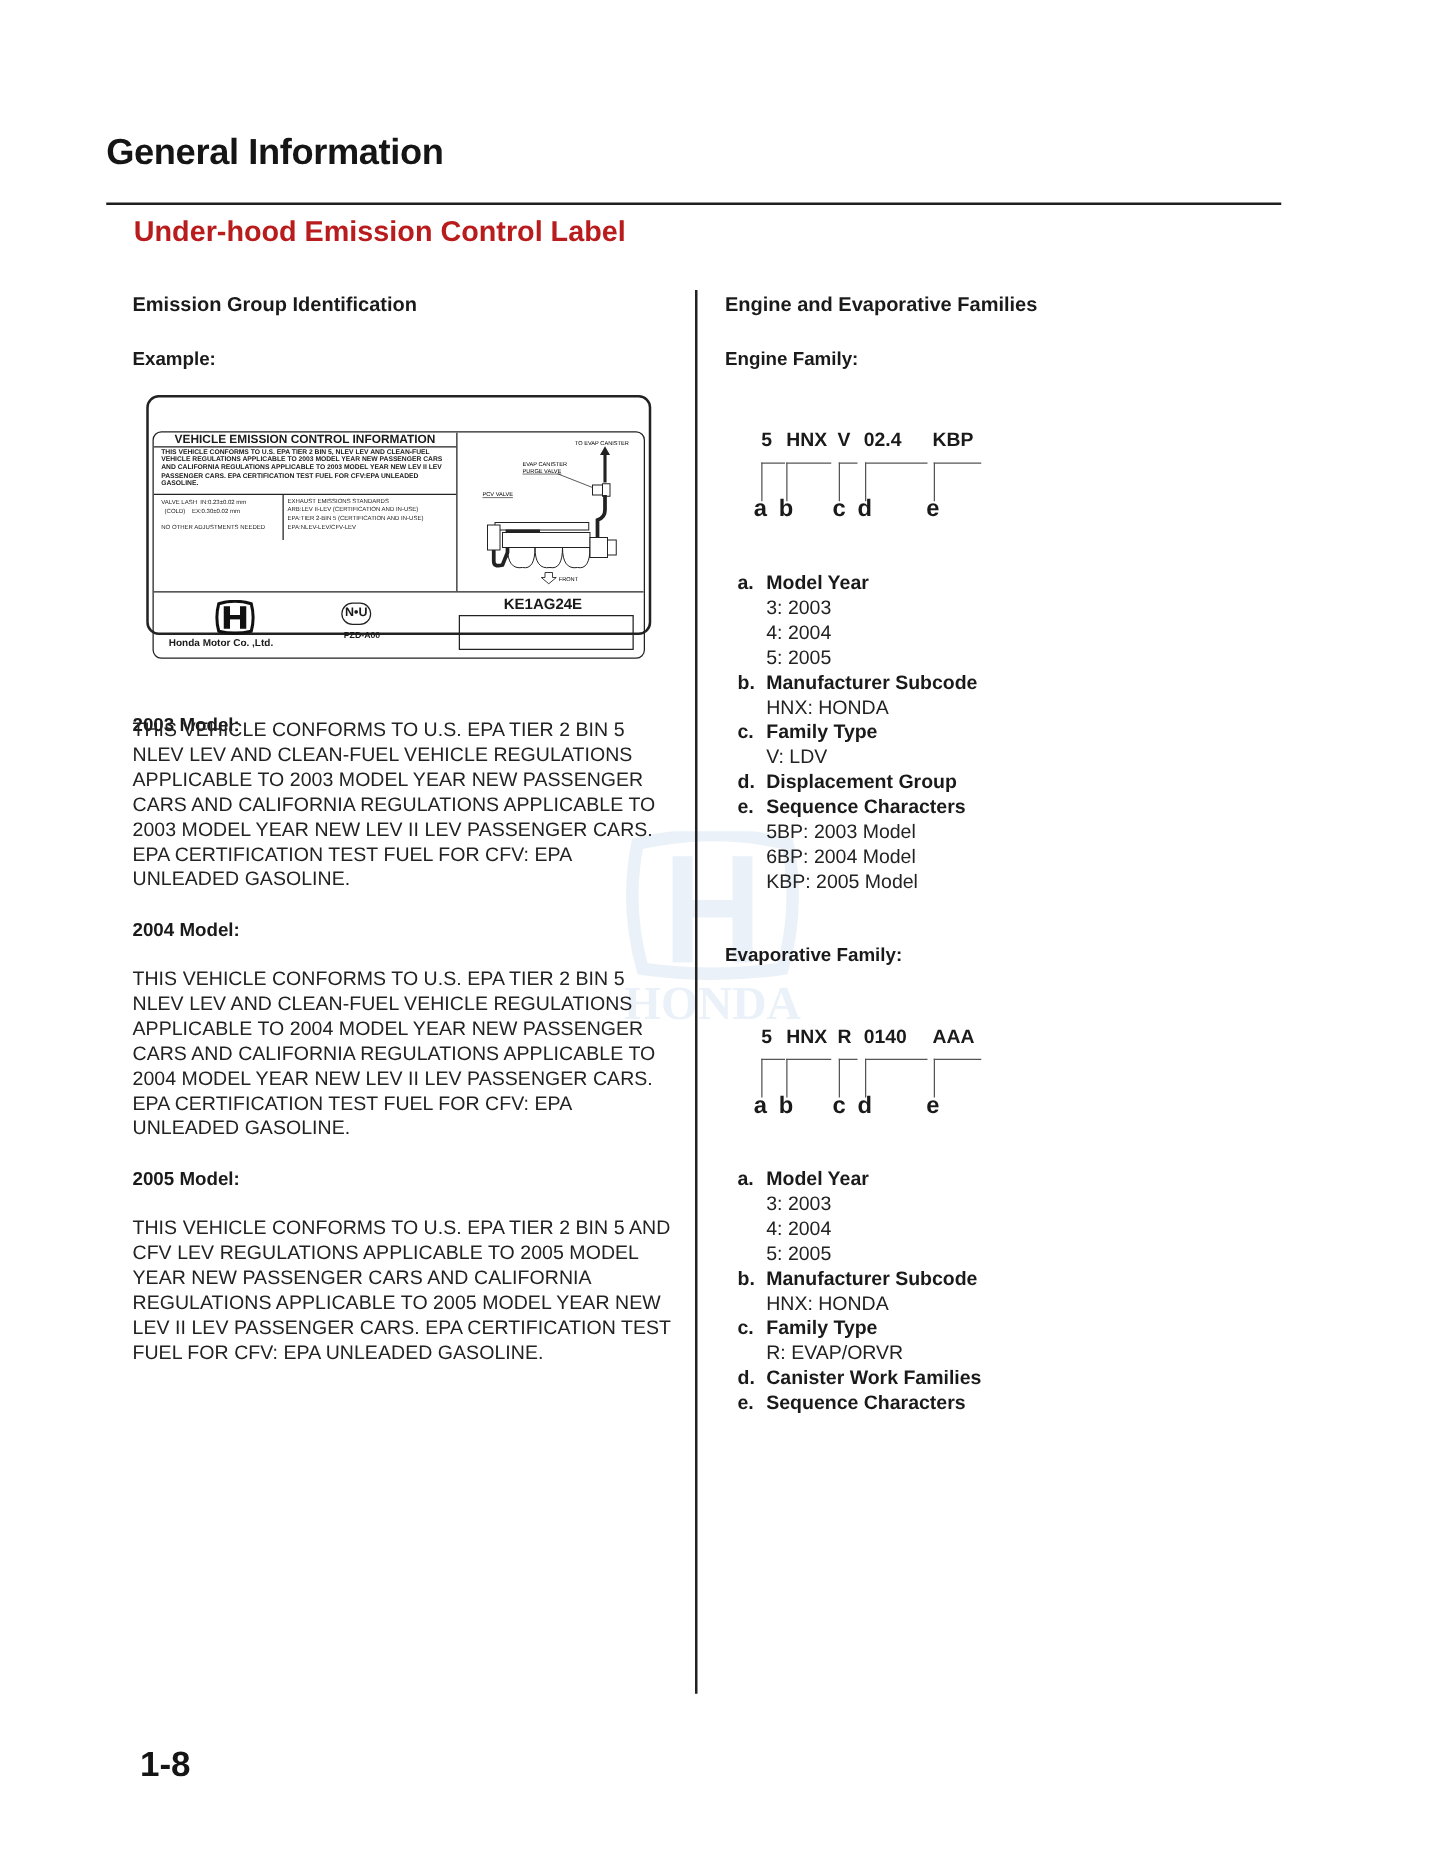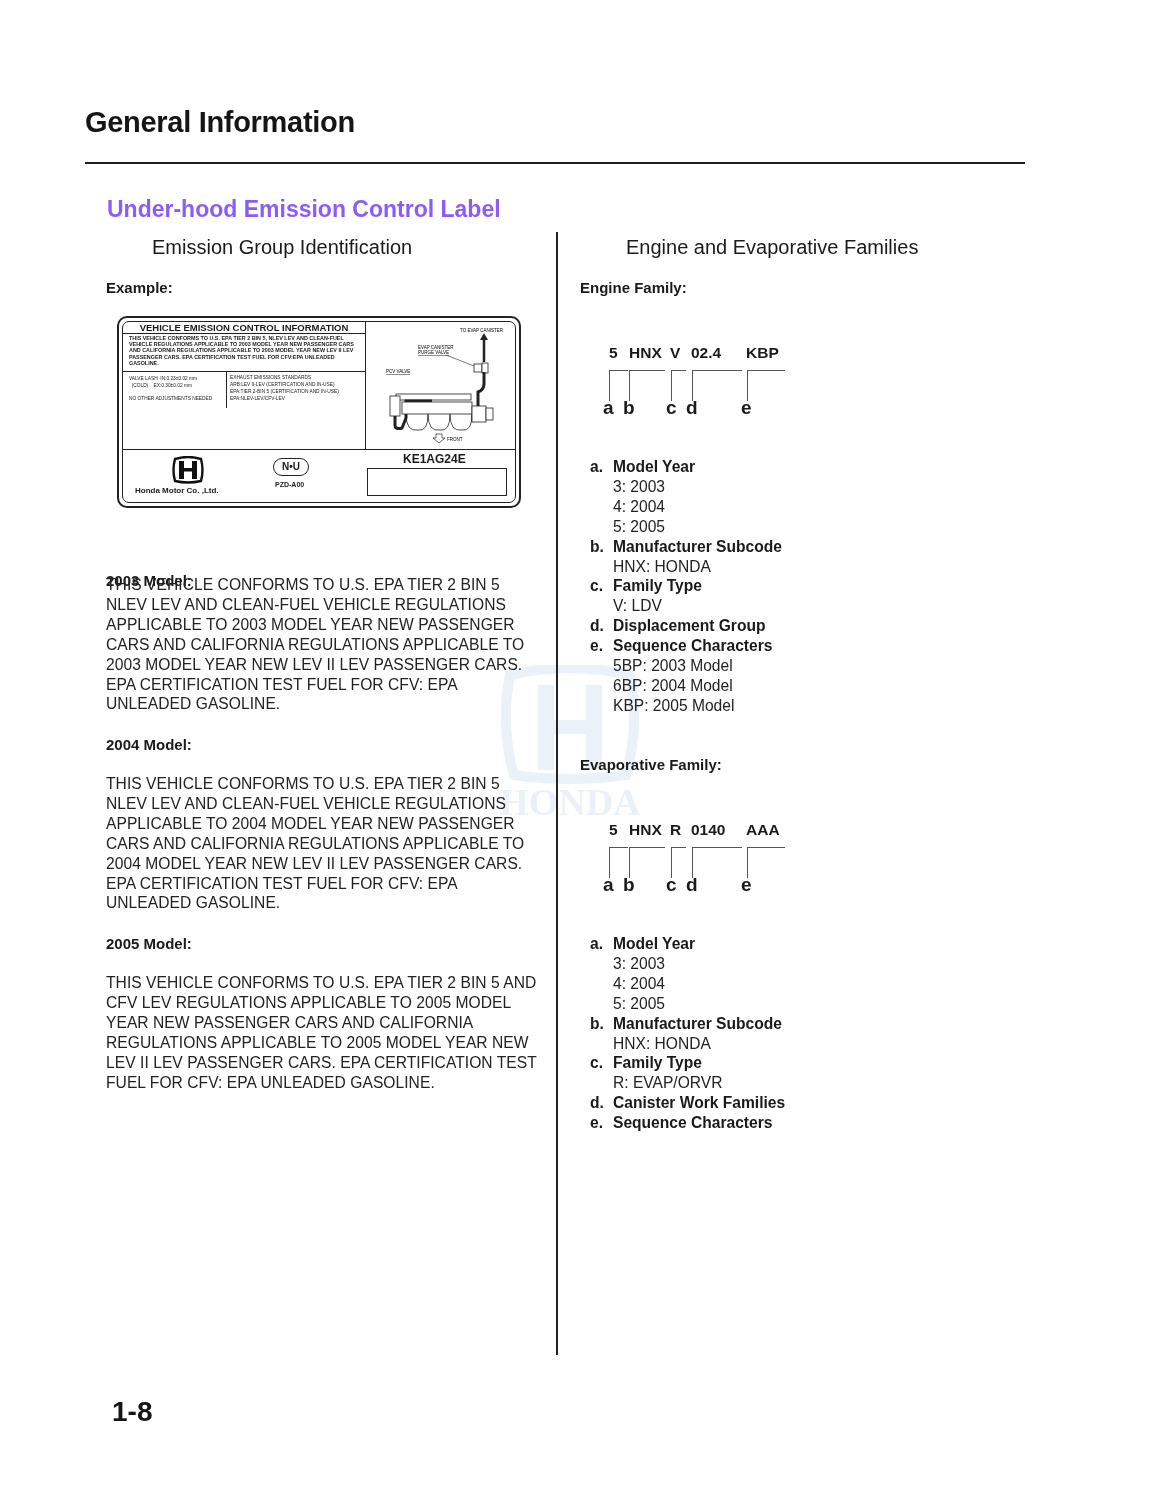--- a/index.html
+++ b/index.html
@@ -3,46 +3,46 @@
 <meta charset="utf-8">
 <style>
   * { box-sizing: border-box; margin: 0; padding: 0; }
   html, body { width: 1159px; height: 1500px; background: #ffffff; }
   body { position: relative; font-family: "Liberation Sans", sans-serif; color: #1a1a1a; overflow: hidden; }
 
   .abs { position: absolute; }
 
   .page-title { left: 85px; top: 106px; font-size: 29px; font-weight: bold; letter-spacing: -0.3px; color: #151515; }
   .title-rule { left: 85px; top: 162px; width: 940px; height: 2px; background: #1e1e1e; }
-  .section-title { left: 107px; top: 196px; font-size: 23px; font-weight: bold; color: #8b5cf6; }
+  .section-title { left: 107px; top: 172px; font-size: 23px; font-weight: bold; color: #b91c1c; }
 
   .col-divider { left: 556px; top: 232px; width: 2px; height: 1123px; background: #222; }
 
-  .sub-head { font-size: 20px; font-weight: normal; color: #1a1a1a; margin-left: 46px; }
+  .sub-head { font-size: 16px; font-weight: bold; color: #1a1a1a; }
   .mini-head { font-size: 15px; font-weight: bold; color: #1a1a1a; }
   .body-text { font-size: 15.6px; line-height: 19.9px; color: #222; letter-spacing: 0.05px; }
 
   
   .label-box { left: 117px; top: 316px; width: 404px; height: 192px; border: 2px solid #222; border-radius: 10px; padding: 3px; }
-  .label-inner { position: relative; width: 100%; height: 100%; border: 1.5px solid #222; border-radius: 7px; overflow: hidden; }
+  .label-inner { position: relative; width: 100%; height: 100%; border: 1.5px solid #222; border-radius: 7px; overflow: hidden; margin-top: 24px; }
   .lbl-left { position: absolute; left: 0; top: 0; width: 243px; height: 127px; border-right: 1.5px solid #222; }
   .lbl-header { height: 12px; font-size: 9.5px; font-weight: bold; text-align: center; line-height: 12px; border-bottom: 1px solid #222; }
   .lbl-conform { padding: 1px 6px; font-size: 5.4px; line-height: 6.2px; font-weight: bold; border-bottom: 1px solid #222; height: 38px; overflow: hidden; }
   .lbl-mid { position: relative; height: 38px; border-bottom: 1px solid #222; }
   .lbl-catalyst { position: absolute; left: 26px; top: 1px; font-size: 21px; font-weight: bold; letter-spacing: -0.5px; }
   .lbl-sensor { position: absolute; left: 30px; top: 25px; font-size: 6.5px; letter-spacing: 0.4px; }
   .lbl-codes { position: absolute; right: 0; top: 0; width: 66px; height: 37px; border-left: 1px solid #222; font-size: 5.8px; line-height: 7.5px; text-align: center; padding-top: 2px; letter-spacing: 0.3px; }
   .lbl-bottom { position: relative; height: 36px; font-size: 4.8px; line-height: 7px; }
   .lbl-valve { position: absolute; left: 6px; top: 3px; width: 96px; }
   .lbl-std { position: absolute; left: 103px; top: 0; width: 140px; height: 36px; border-left: 1px solid #222; padding: 2px 3px; }
   .lbl-diagram { position: absolute; left: 243px; top: 0; width: 157px; height: 127px; }
   .lbl-footer { position: absolute; left: 0; top: 127px; width: 100%; height: 56px; border-top: 1.5px solid #222; }
   .h-logo { position: absolute; left: 48px; top: 6px; width: 34px; height: 28px; }
   .honda-co { position: absolute; left: 12px; top: 36px; font-size: 8px; font-weight: bold; }
-  .nu-badge { position: absolute; left: 150px; top: 8px; width: 36px; height: 18px; border: 1.5px solid #222; border-radius: 9px; font-size: 10px; font-weight: bold; text-align: center; line-height: 15px; }
+  .nu-badge { position: absolute; left: 150px; top: 8px; width: 24px; height: 18px; border: 1.5px solid #222; border-radius: 9px; font-size: 10px; font-weight: bold; text-align: center; line-height: 15px; }
   .pzd { position: absolute; left: 152px; top: 31px; font-size: 7px; font-weight: bold; }
   .ke-code { position: absolute; left: 280px; top: 2px; font-size: 12px; font-weight: bold; }
   .ke-box { position: absolute; left: 244px; top: 18px; width: 140px; height: 28px; border: 1.5px solid #222; }
 
   
   .code-diagram { position: absolute; width: 200px; height: 80px; }
   .code-top { position: absolute; top: 0; font-size: 15.5px; font-weight: bold; white-space: pre; }
   .code-letter { position: absolute; top: 53px; font-size: 19px; font-weight: bold; }
   .bracket { position: absolute; top: 26px; height: 31px; border-left: 1.4px solid #555; border-top: 1.4px solid #555; }
 

